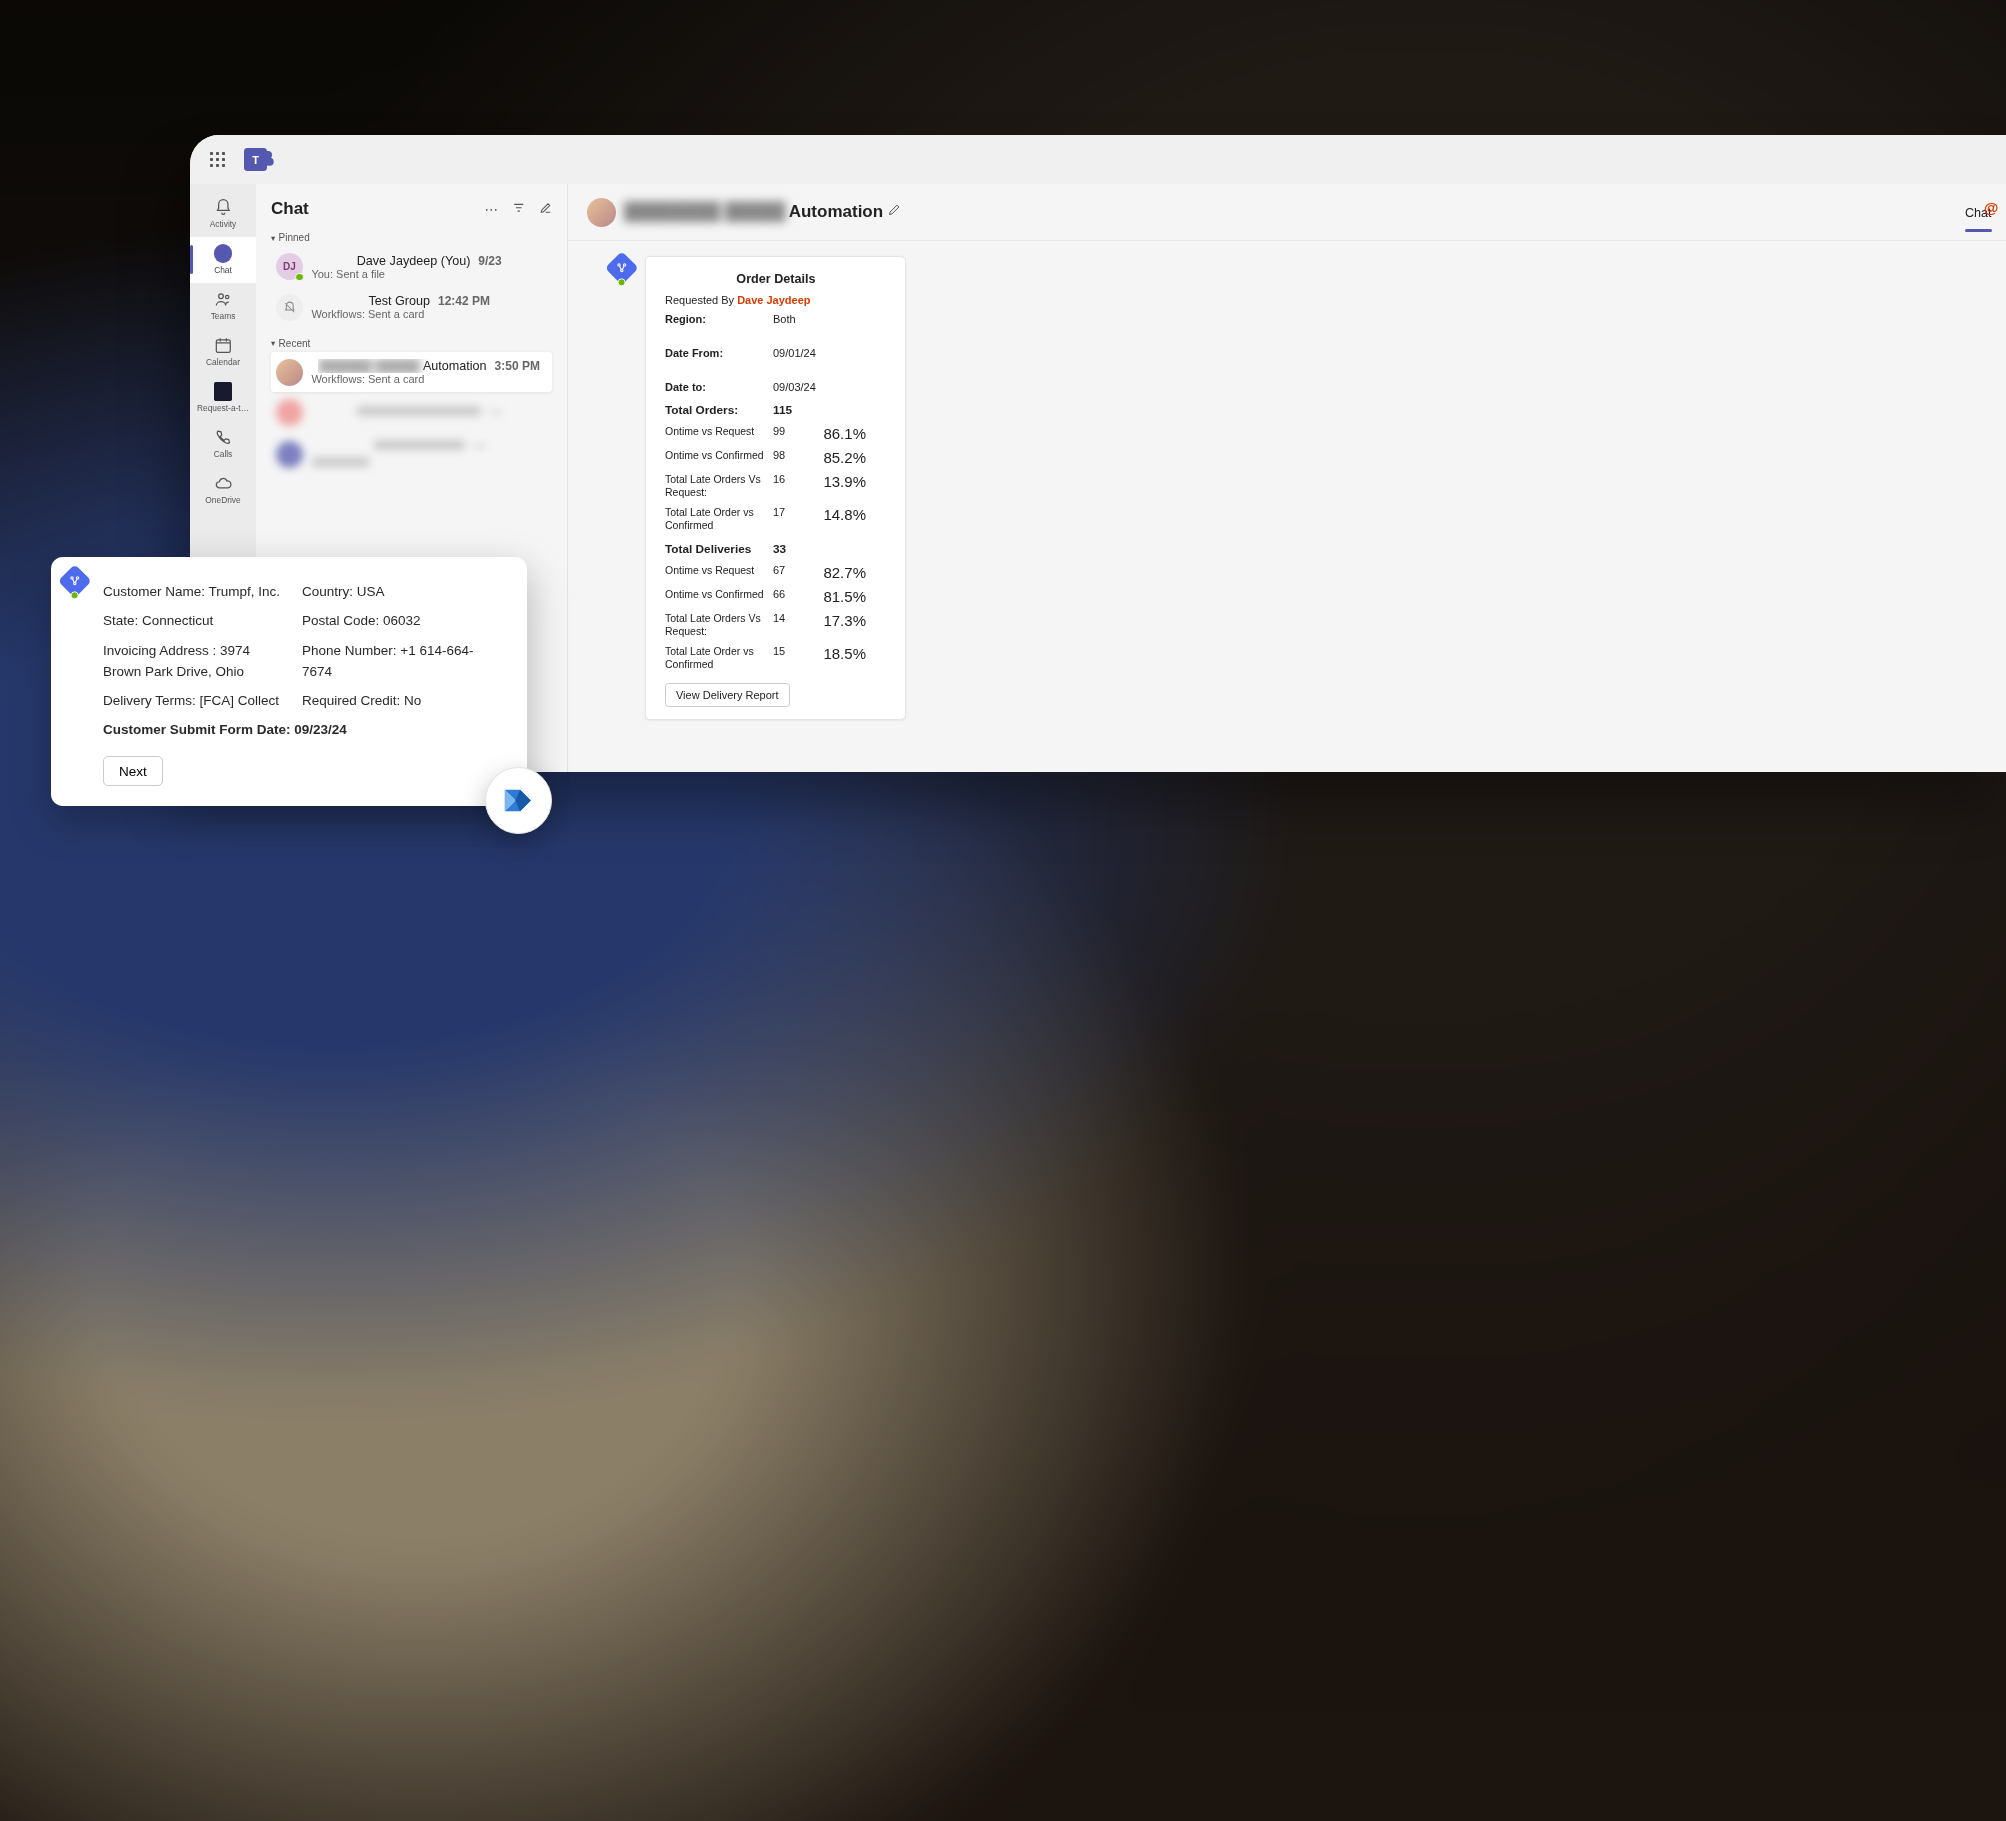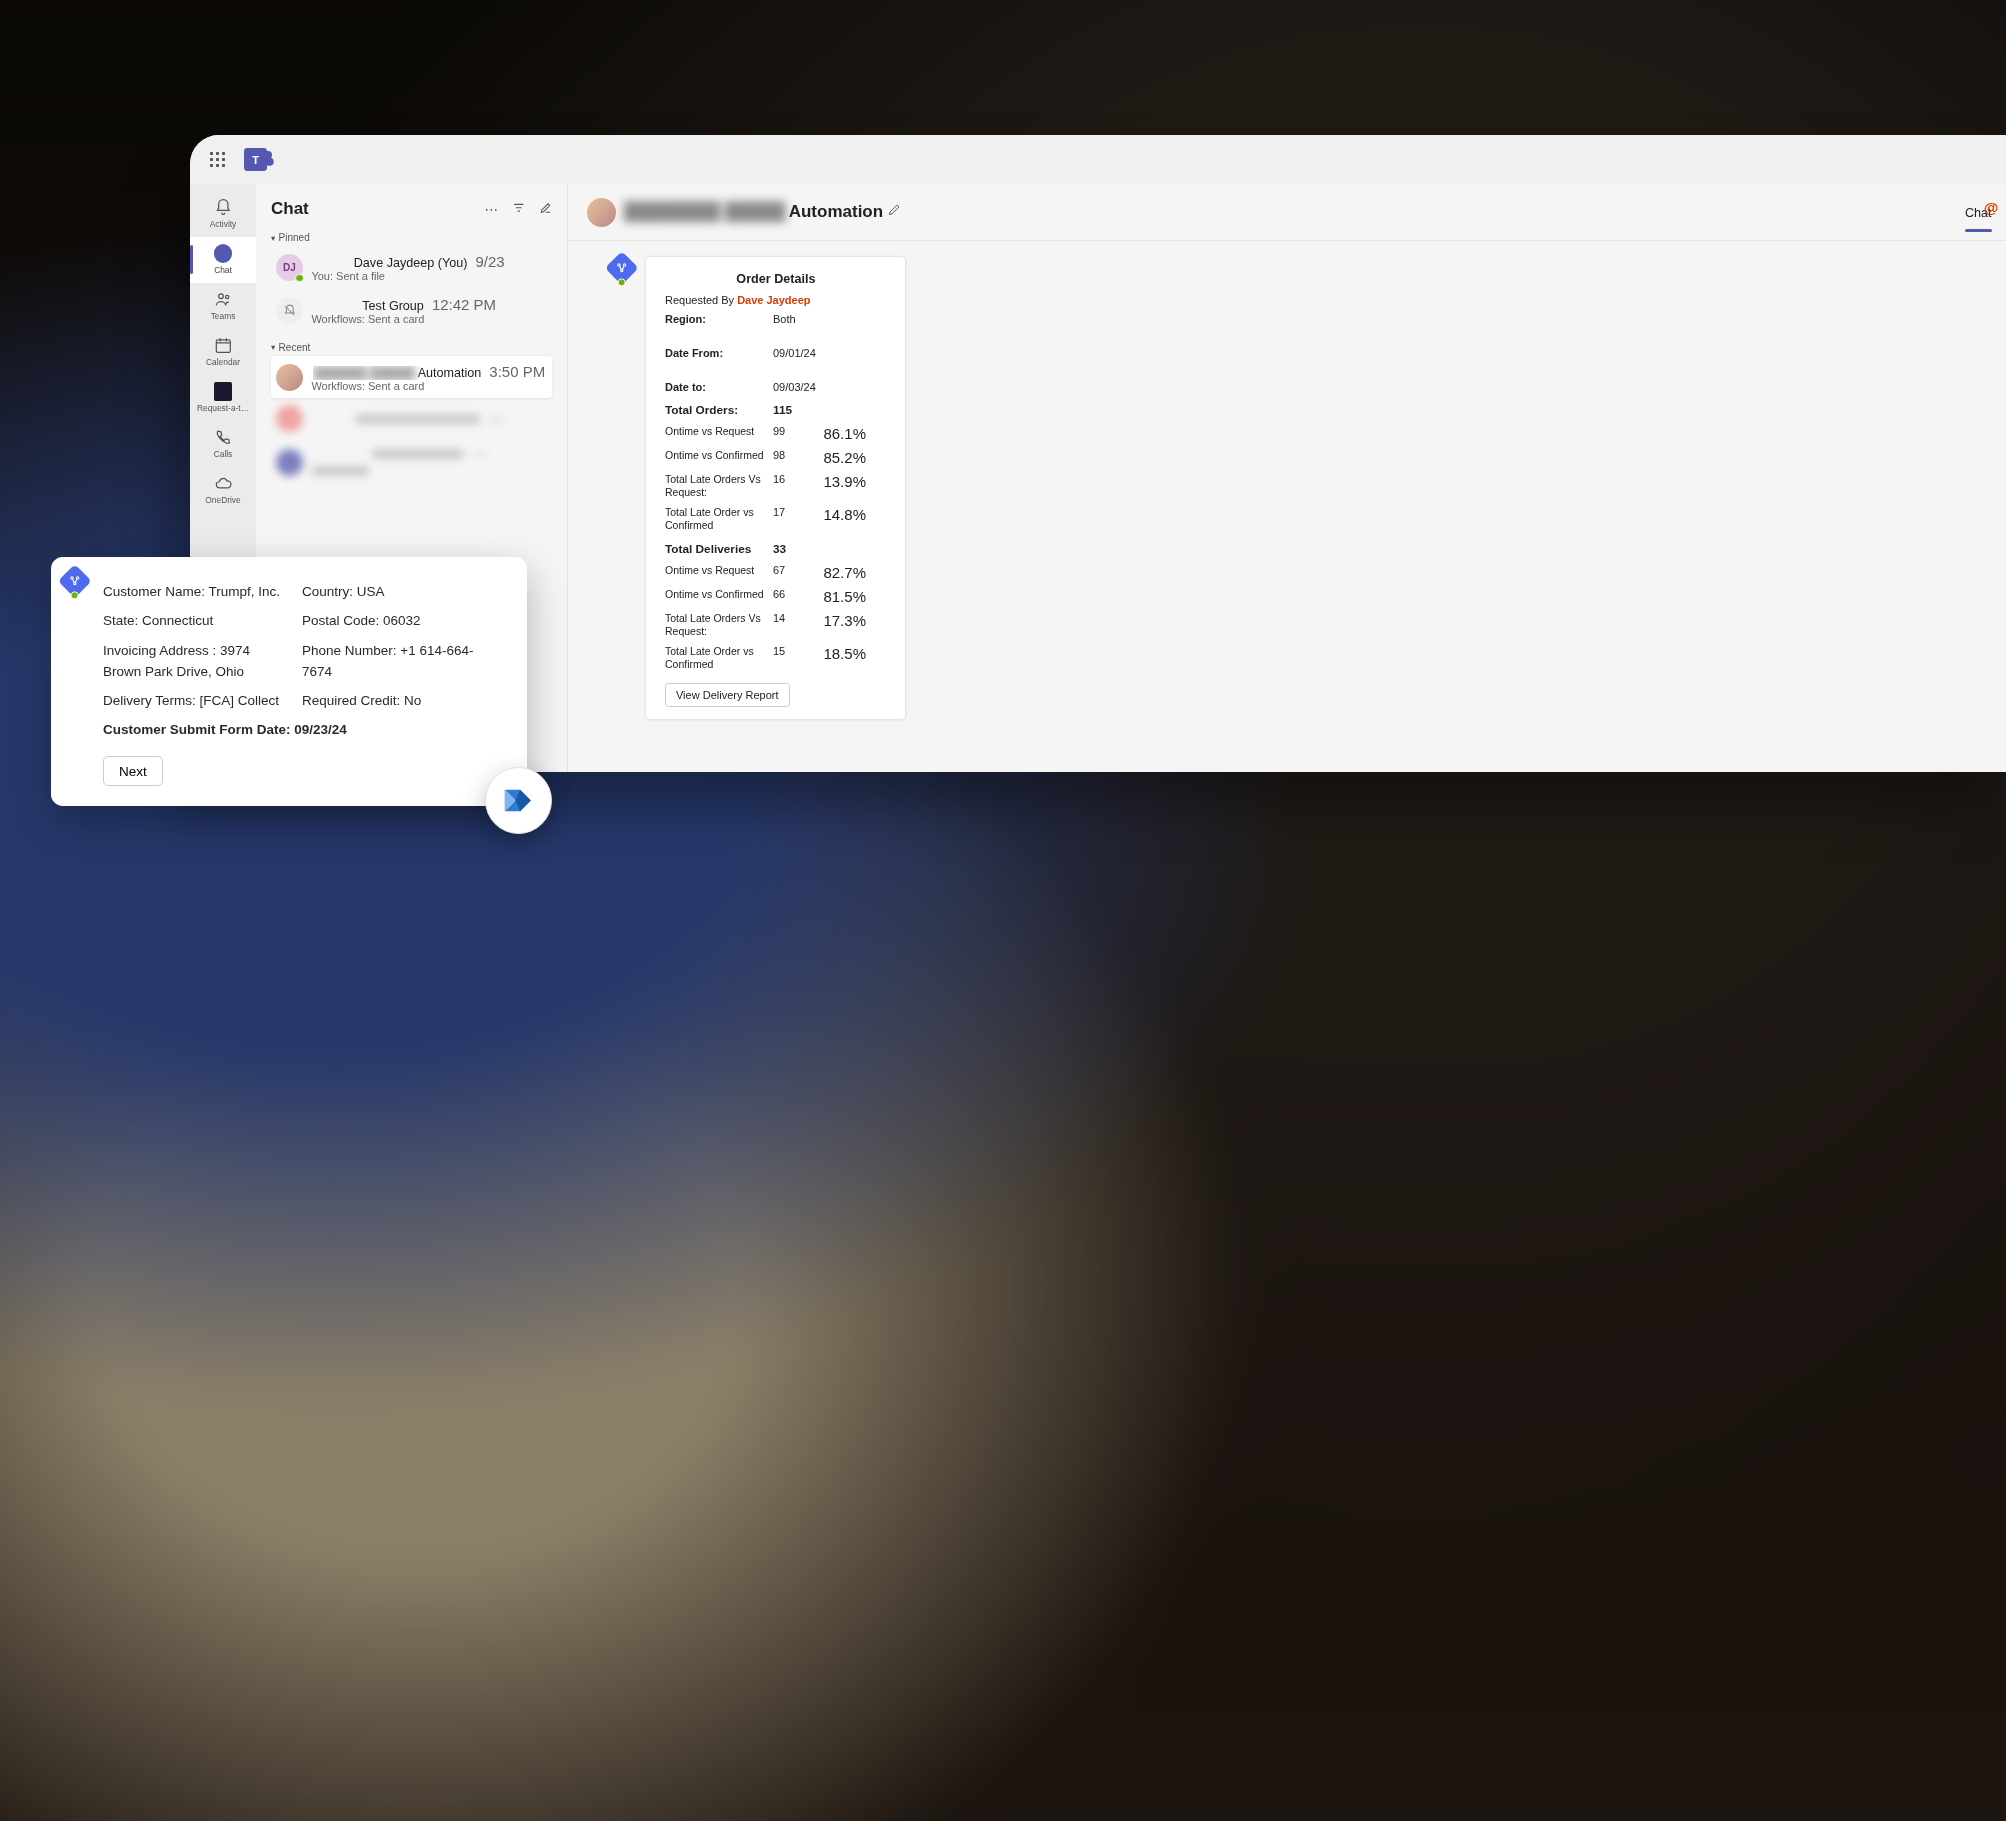--- a/index.html
+++ b/index.html
@@ -83,21 +83,21 @@
   .chat-row{display:flex;align-items:center;gap:8.4px;padding:6.7px 5px;border-radius:3.4px;cursor:pointer;}
   .chat-row.selected{background:#fff;box-shadow:0 0.8px 3.4px rgba(0,0,0,.08);}
   .avatar{width:27px;height:27px;border-radius:50%;background:#e5cce5;display:flex;align-items:center;justify-content:center;font-size:10px;font-weight:600;color:#7a3d7a;position:relative;flex-shrink:0;}
   .avatar.muted{background:#eee;color:#888;}
   .avatar .presence{position:absolute;right:-0.8px;bottom:-0.8px;width:8.4px;height:8.4px;border-radius:50%;background:#6bb700;border:1.7px solid #f5f5f5;}
   .avatar.group{background:linear-gradient(135deg,#e7c29b,#b88);} 
   .avatar.wf{background:#5558af;color:#fff;} 
   .chat-row-body{flex:1;min-width:0;}
   .chat-row-top{display:flex;justify-content:center;align-items:baseline;}
   .chat-name{font-size:12.6px;color:#222;white-space:nowrap;overflow:hidden;text-overflow:ellipsis;}
-  .chat-time{font-size:15px;color:#666;flex-shrink:0;margin-left:8px;}
+  .chat-time{font-size:12px;color:#666;flex-shrink:0;margin-left:8px;font-weight:bold;}
   .chat-preview{font-size:11px;color:#666;white-space:nowrap;overflow:hidden;text-overflow:ellipsis;}
   .blurred-row{filter:blur(4.2px);opacity:.75;pointer-events:none;}
   .blurred-text{background:#bbb;border-radius:6.7px;height:10px;display:inline-block;}
 
   
   .convo{flex:1;background:#f5f5f5;display:flex;flex-direction:column;position:relative;}
   .convo-header{display:flex;align-items:center;gap:8.4px;padding:13.5px 18.6px;border-bottom:0.8px solid #e6e6e6;}
   .convo-avatar{width:29px;height:29px;border-radius:50%;background:linear-gradient(135deg,#e7c29b,#b88);}
   .convo-title{font-size:17px;font-weight:400;color:#222;display:flex;align-items:center;gap:3.4px;}
   .convo-title .blur-name{filter:blur(5px);color:#888;}

